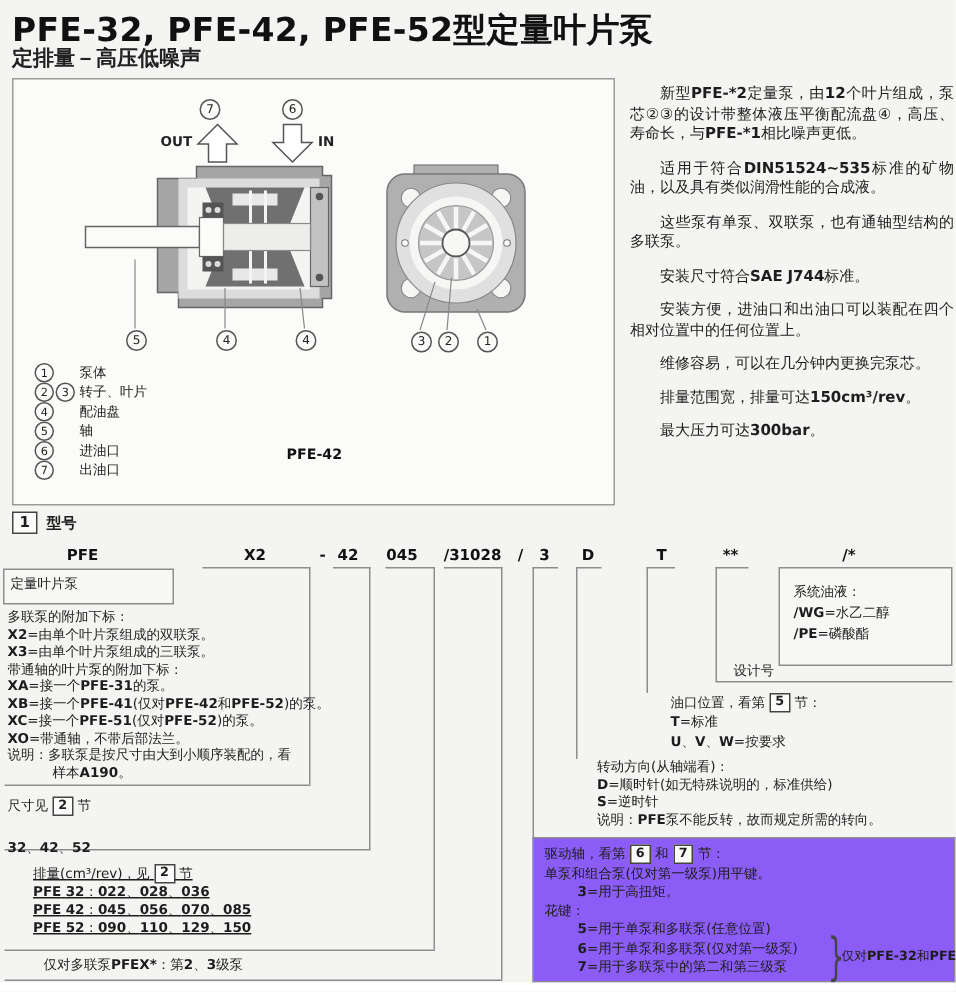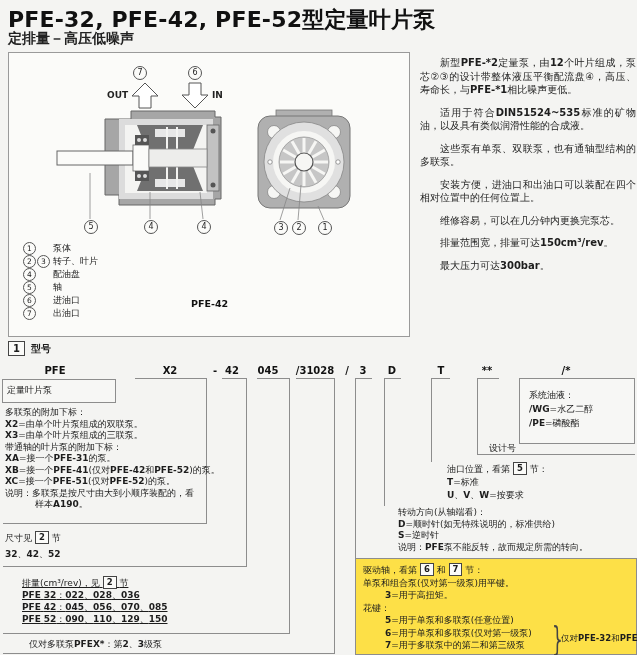--- a/index.html
+++ b/index.html
@@ -162,20 +162,21 @@
         <span class="lab">出油口</span>
       </div>
     </div>
     <span class="abs model-label">PFE-42</span>
   </div>
 
   <div class="abs intro">
     <p class="latin-bold">新型<b>PFE-*2</b>定量泵，由<b>12</b>个叶片组成，泵芯②③的设计带整体液压平衡配流盘④，高压、寿命长，与<b>PFE-*1</b>相比噪声更低。</p>
     <p class="latin-bold">适用于符合<b>DIN51524~535</b>标准的矿物油，以及具有类似润滑性能的合成液。</p>
     <p class="latin-bold">这些泵有单泵、双联泵，也有通轴型结构的多联泵。</p>
+    <p class="latin-bold">安装尺寸符合<b>SAE</b> <b>J744</b>标准。</p>
     <p class="latin-bold">安装方便，进油口和出油口可以装配在四个相对位置中的任何位置上。</p>
     <p class="latin-bold">维修容易，可以在几分钟内更换完泵芯。</p>
     <p class="latin-bold">排量范围宽，排量可达<b>150cm³/rev</b>。</p>
     <p class="latin-bold">最大压力可达<b>300bar</b>。</p>
   </div>
 
   <div class="abs sec-h">
     <span class="bn bn-lg">1</span>
     <span>型号</span>
   </div>
@@ -220,27 +221,28 @@
   </div>
 
   <div class="ann" style="left:5px;top:407px;">
     <div class="latin-bold">多联泵的附加下标：</div>
     <div class="latin-bold"><b>X2</b>=由单个叶片泵组成的双联泵。</div>
     <div class="latin-bold"><b>X3</b>=由单个叶片泵组成的三联泵。</div>
     <div class="latin-bold">带通轴的叶片泵的附加下标：</div>
     <div class="latin-bold"><b>XA</b>=接一个<b>PFE-31</b>的泵。</div>
     <div class="latin-bold"><b>XB</b>=接一个<b>PFE-41</b>(仅对<b>PFE-42</b>和<b>PFE-52</b>)的泵。</div>
     <div class="latin-bold"><b>XC</b>=接一个<b>PFE-51</b>(仅对<b>PFE-52</b>)的泵。</div>
+    <div class="latin-bold"><b>XO</b>=带通轴，不带后部法兰。</div>
     <div class="latin-bold">说明：多联泵是按尺寸由大到小顺序装配的，看</div>
     <div class="latin-bold hang">样本<b>A190</b>。</div>
   </div>
 
   <div class="ann" style="left:5px;top:531px;">
     <div><span>尺寸见</span> <span class="bn">2</span> <span>节</span></div>
-    <div class="latin-bold" style="margin-top:4px;"><b>32</b>、<b>42</b>、<b>52</b></div>
+    <div class="latin-bold" style="margin-top:16px;"><b>32</b>、<b>42</b>、<b>52</b></div>
   </div>
 
   <div class="ann" style="left:22px;top:576px;line-height:12px;text-decoration:underline;">
     <div><span>排量(cm³/rev)，见</span> <span class="bn">2</span> <span>节</span></div>
     <div class="latin-bold"><b>PFE</b> <b>32</b>：<b>022</b>、<b>028</b>、<b>036</b></div>
     <div class="latin-bold"><b>PFE</b> <b>42</b>：<b>045</b>、<b>056</b>、<b>070</b>、<b>085</b></div>
     <div class="latin-bold"><b>PFE</b> <b>52</b>：<b>090</b>、<b>110</b>、<b>129</b>、<b>150</b></div>
   </div>
 
   <div class="ann latin-bold" style="left:5px;top:639px;margin-left:24px;">仅对多联泵<b>PFEX*</b>：第<b>2</b>、<b>3</b>级泵</div>
@@ -261,21 +263,21 @@
     <div class="latin-bold"><b>U</b>、<b>V</b>、<b>W</b>=按要求</div>
   </div>
 
   <div class="ann" style="left:398px;top:507px;">
     <div class="latin-bold">转动方向(从轴端看)：</div>
     <div class="latin-bold"><b>D</b>=顺时针(如无特殊说明的，标准供给)</div>
     <div class="latin-bold"><b>S</b>=逆时针</div>
     <div class="latin-bold">说明：<b>PFE</b>泵不能反转，故而规定所需的转向。</div>
   </div>
 
-  <div class="tbox" style="left:355px;top:558px;width:280px;height:95px;background:#fde047;">
+  <div class="tbox" style="left:355px;top:558px;width:280px;height:95px;background:#8b5cf6;">
     <div class="ann" style="left:7px;top:4px;line-height:12.5px;">
       <div><span>驱动轴，看第</span> <span class="bn">6</span> <span>和</span> <span class="bn">7</span> <span>节：</span></div>
       <div class="latin-bold">单泵和组合泵(仅对第一级泵)用平键。</div>
       <div class="latin-bold ind"><b>3</b>=用于高扭矩。</div>
       <div class="latin-bold">花键：</div>
       <div class="latin-bold ind"><b>5</b>=用于单泵和多联泵(任意位置)</div>
       <div class="latin-bold ind"><b>6</b>=用于单泵和多联泵(仅对第一级泵)</div>
       <div class="latin-bold ind"><b>7</b>=用于多联泵中的第二和第三级泵</div>
     </div>
   </div>

